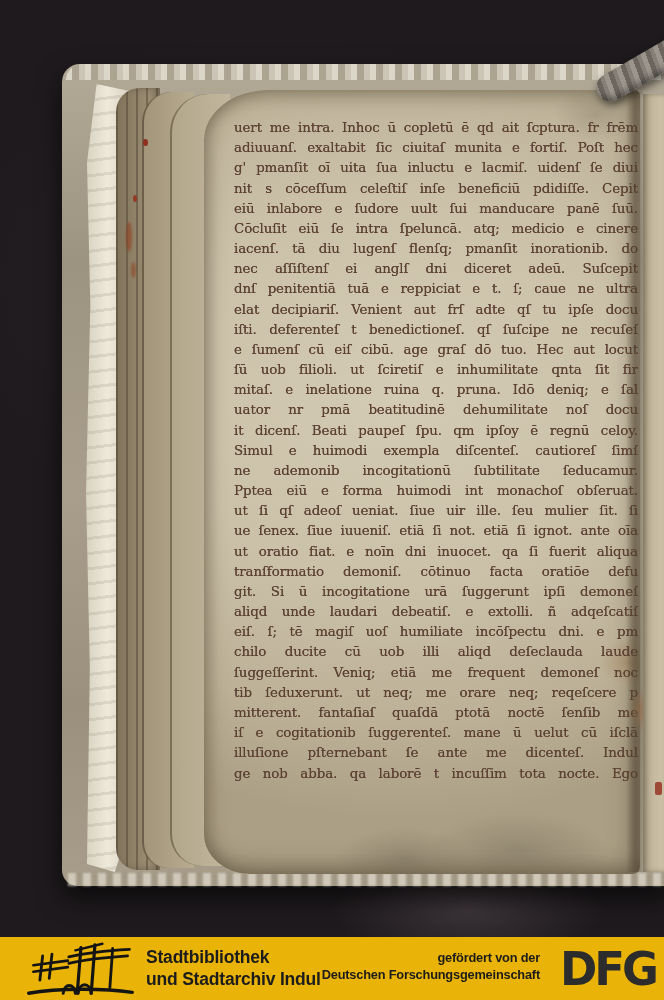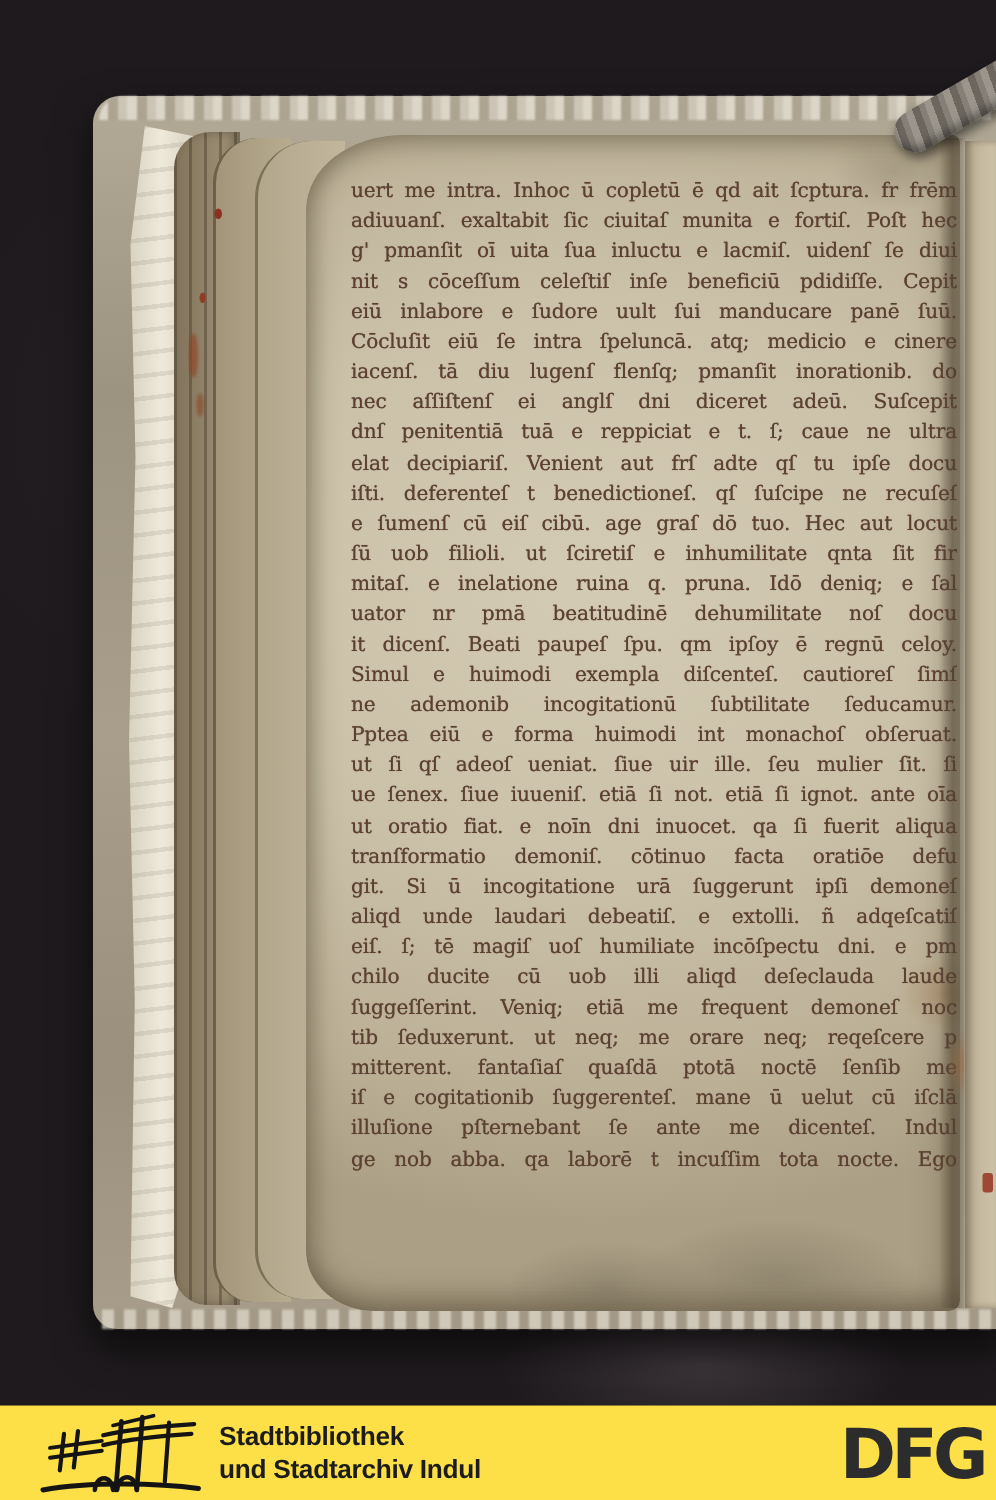--- a/index.html
+++ b/index.html
@@ -92,21 +92,21 @@
   .gstain{position:absolute;left:630px;top:688px;width:28px;height:44px;border-radius:50%;
           background:radial-gradient(closest-side, rgba(158,106,62,.55), transparent);filter:blur(1px);}
 
   
   .cord{position:absolute;left:590px;top:50px;width:122px;height:28px;
         border-radius:15px;transform:rotate(-30deg);
         background:repeating-linear-gradient(100deg,#9b958c 0 5px,#6c665f 5px 10px,#857f77 10px 14px);
         box-shadow:0 4px 8px rgba(0,0,0,.55), inset 0 -4px 6px rgba(0,0,0,.35);}
 
   
-  .banner{position:absolute;left:0;top:937px;width:664px;height:63px;background:#fde047;}
+  .banner{position:absolute;left:0;top:937px;width:664px;height:63px;background:#eab308;}
   .trier-logo{position:absolute;left:22px;top:4px;width:116px;height:56px;}
   .inst{position:absolute;left:146px;top:10px;color:#1c1c1c;font-weight:bold;
         font-size:17.5px;line-height:21.5px;letter-spacing:-.2px;}
   .funding{position:absolute;right:124px;top:13px;text-align:right;color:#1c1c1c;
         font-weight:bold;font-size:12.8px;line-height:16.5px;letter-spacing:-.2px;}
   .dfg{position:absolute;right:8px;top:1px;height:63px;display:flex;align-items:center;
         font-family:"DejaVu Sans","Liberation Sans",sans-serif;
         font-weight:900;font-size:45px;letter-spacing:-3px;color:#2c2c2c;
         transform:scaleY(1.02);}
 </style>
@@ -189,17 +189,21 @@
       <path d="M55 10 L84 3" stroke-width="2.6"></path>
       <path d="M42 56 C 43 45, 54 45, 55 56" stroke-width="3.2"></path>
       <path d="M58 56 C 59 44, 71 44, 72 56" stroke-width="3.2"></path>
     </svg>
 
     <div class="inst">
       <div>Stadtbibliothek</div>
       <div>und Stadtarchiv Indul</div>
     </div>
 
+    <div class="funding">
+      <div>gefördert von der</div>
+      <div>Deutschen Forschungsgemeinschaft</div>
+    </div>
 
     <div class="dfg">DFG</div>
   </div>
 
 </div>
 
 </body></html>

